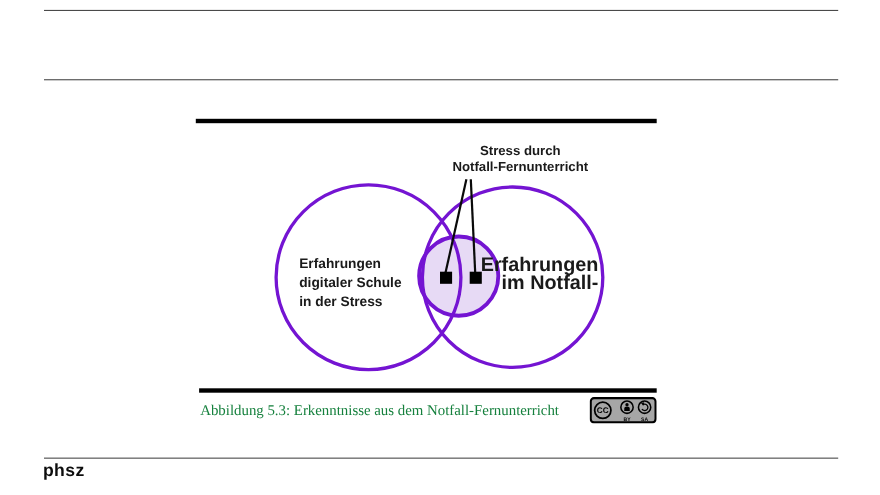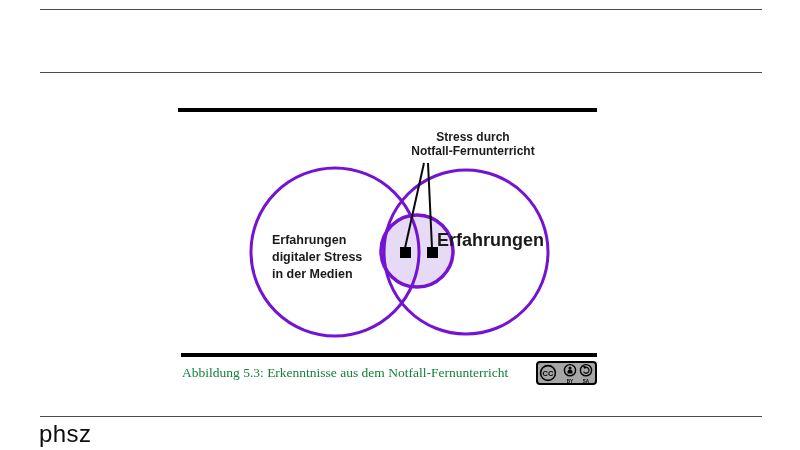--- a/index.html
+++ b/index.html
@@ -24,21 +24,21 @@
   .vlabel .ln{display:block;}
   .annotation{left:392px;top:130px;width:162px;text-align:center;font-size:12px;line-height:14px;}
   .left-label{left:272px;top:232px;width:110px;text-align:left;font-size:12.5px;line-height:17px;}
   .right-label{left:424px;top:232px;width:120px;text-align:right;font-size:18px;line-height:17px;}
   .caption{
     position:absolute;left:182px;top:365px;width:350px;
     font-family:"Liberation Serif",serif;font-size:13.5px;color:#15803d;
   }
   .license-badge{position:absolute;left:536px;top:361px;width:61px;height:24px;}
   .brand-logo{
-    position:absolute;left:39px;top:420px;font-size:24px;font-weight:normal;
+    position:absolute;left:39px;top:420px;font-size:16px;font-weight:bold;
     letter-spacing:0.4px;color:#0d0d0d;
   }
 </style>
 </head>
 <body>
 
 <div class="slide">
 
   <div class="rule rule-top"></div>
   <div class="rule rule-under-title"></div>
@@ -61,26 +61,27 @@
     <rect x="249" y="135" width="11" height="11" fill="#000"></rect>
   </svg>
 
   <div class="vlabel annotation">
     <span class="ln">Stress durch</span>
     <span class="ln">Notfall-Fernunterricht</span>
   </div>
 
   <div class="vlabel left-label">
     <span class="ln">Erfahrungen</span>
-    <span class="ln">digitaler Stress</span>
-    <span class="ln">in der Medien</span>
+    <span class="ln">digitaler Schule</span>
+    <span class="ln">in der Stress</span>
   </div>
 
   <div class="vlabel right-label">
     <span class="ln">Erfahrungen</span>
+    <span class="ln">im Notfall-</span>
   </div>
 
   <div class="caption">Abbildung 5.3: Erkenntnisse aus dem Notfall-Fernunterricht</div>
 
   <svg class="license-badge" width="61" height="24" viewBox="0 0 61 24">
     <rect x="1" y="1" width="59" height="22" rx="3" style="fill:var(--badge-bg);stroke:#000;stroke-width:2"></rect>
 
     <g>
       <circle cx="12" cy="12" r="7.4" style="fill:none;stroke:#000;stroke-width:1.6"></circle>
       <text x="12" y="14.8" text-anchor="middle" style="font-family:'Liberation Sans',sans-serif;font-size:7.5px;font-weight:bold;fill:#000">CC</text>

